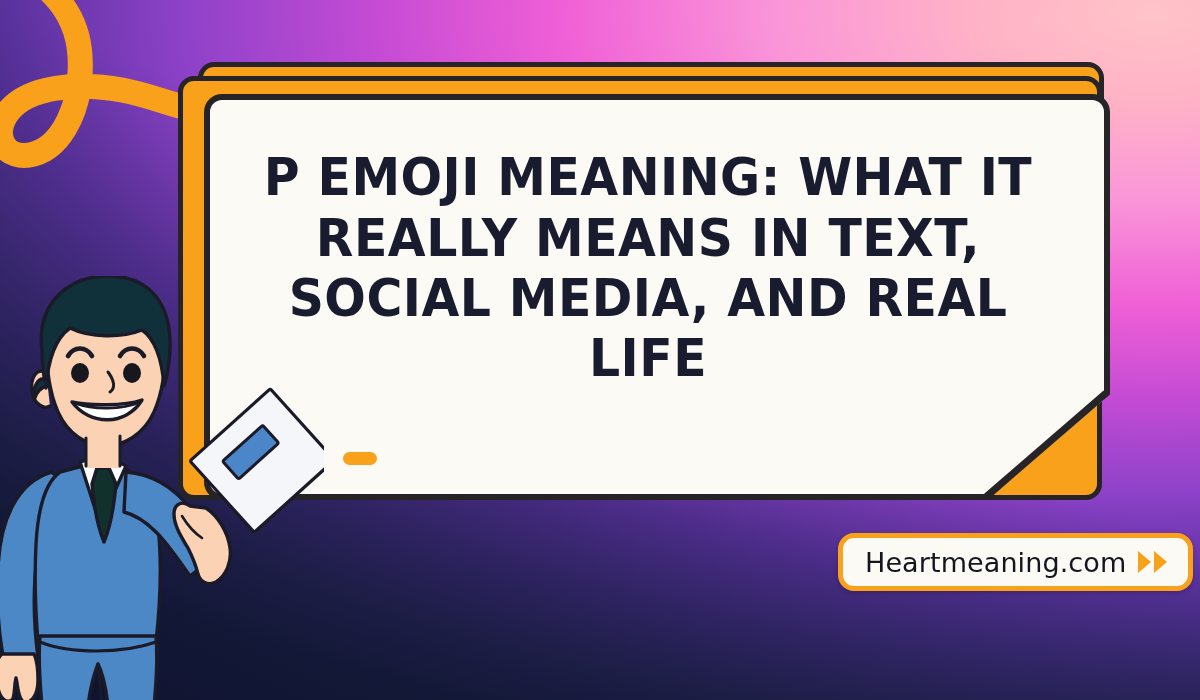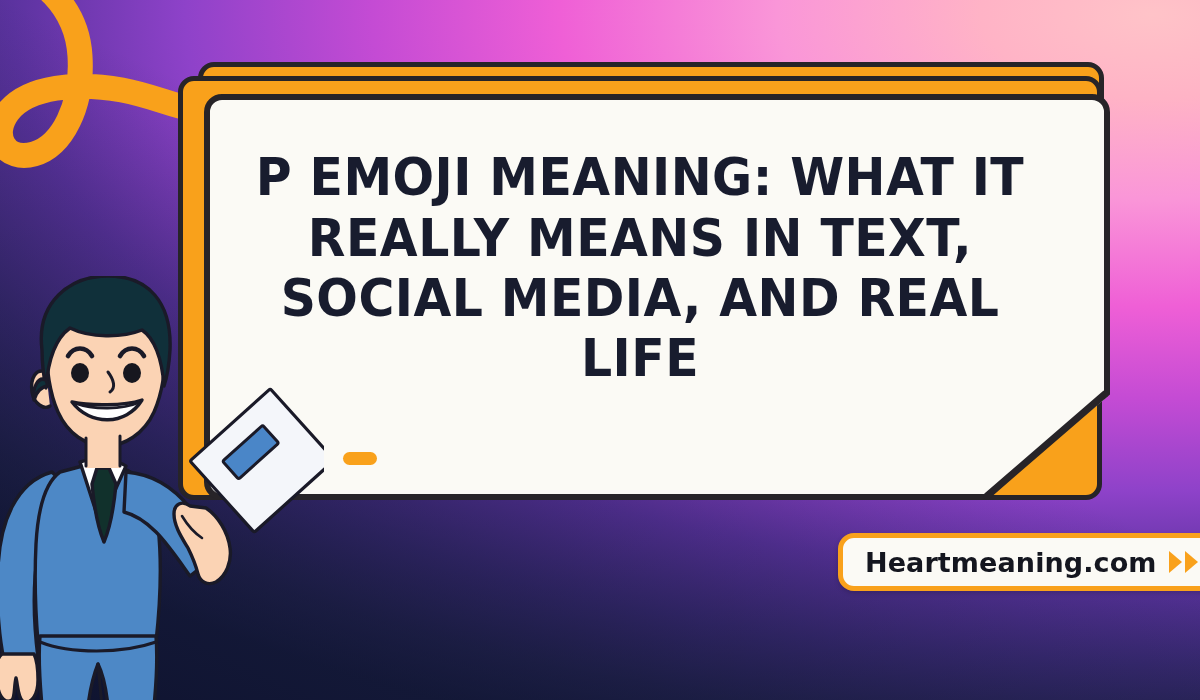--- a/index.html
+++ b/index.html
@@ -67,21 +67,21 @@
     overflow:hidden;
   }
   .fold-line {
     position:absolute; right:0px; bottom:0px;
     width:145px; height:112px;
     pointer-events:none;
   }
 
   
   .headline {
-    position:absolute; left:190px; top:78px;
+    position:absolute; left:198px; top:78px;
     width:900px; height:380px;
     display:flex; align-items:center; justify-content:center;
     z-index:6;
   }
   .headline h1 {
     font-family:"DejaVu Sans", sans-serif;
     font-weight:700;
     font-size:52px;
     line-height:1.16;
     letter-spacing:0.5px;
@@ -114,21 +114,21 @@
     background:#fbfaf5;
     border:5px solid #f9a11b;
     border-radius:16px;
     display:flex; align-items:center; gap:10px;
     z-index:10;
     box-shadow:0 2px 5px rgba(0,0,0,0.18);
   }
   .badge-text {
     font-family:"DejaVu Sans", sans-serif;
     font-size:27px;
-    font-weight:700;
+    font-weight:400;
     color:#14161f;
     letter-spacing:0.1px;
     white-space:nowrap;
   }
   .badge-chevrons { display:flex; align-items:center; }
 </style>
 </head>
 <body>
 
 <div id="stage">

